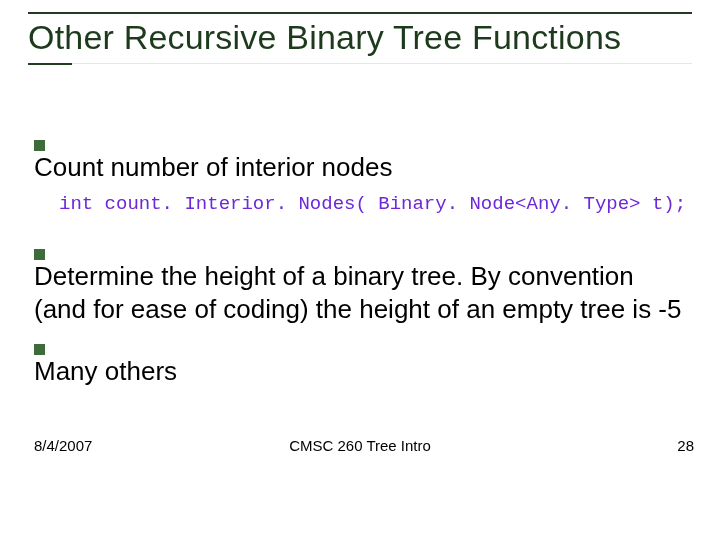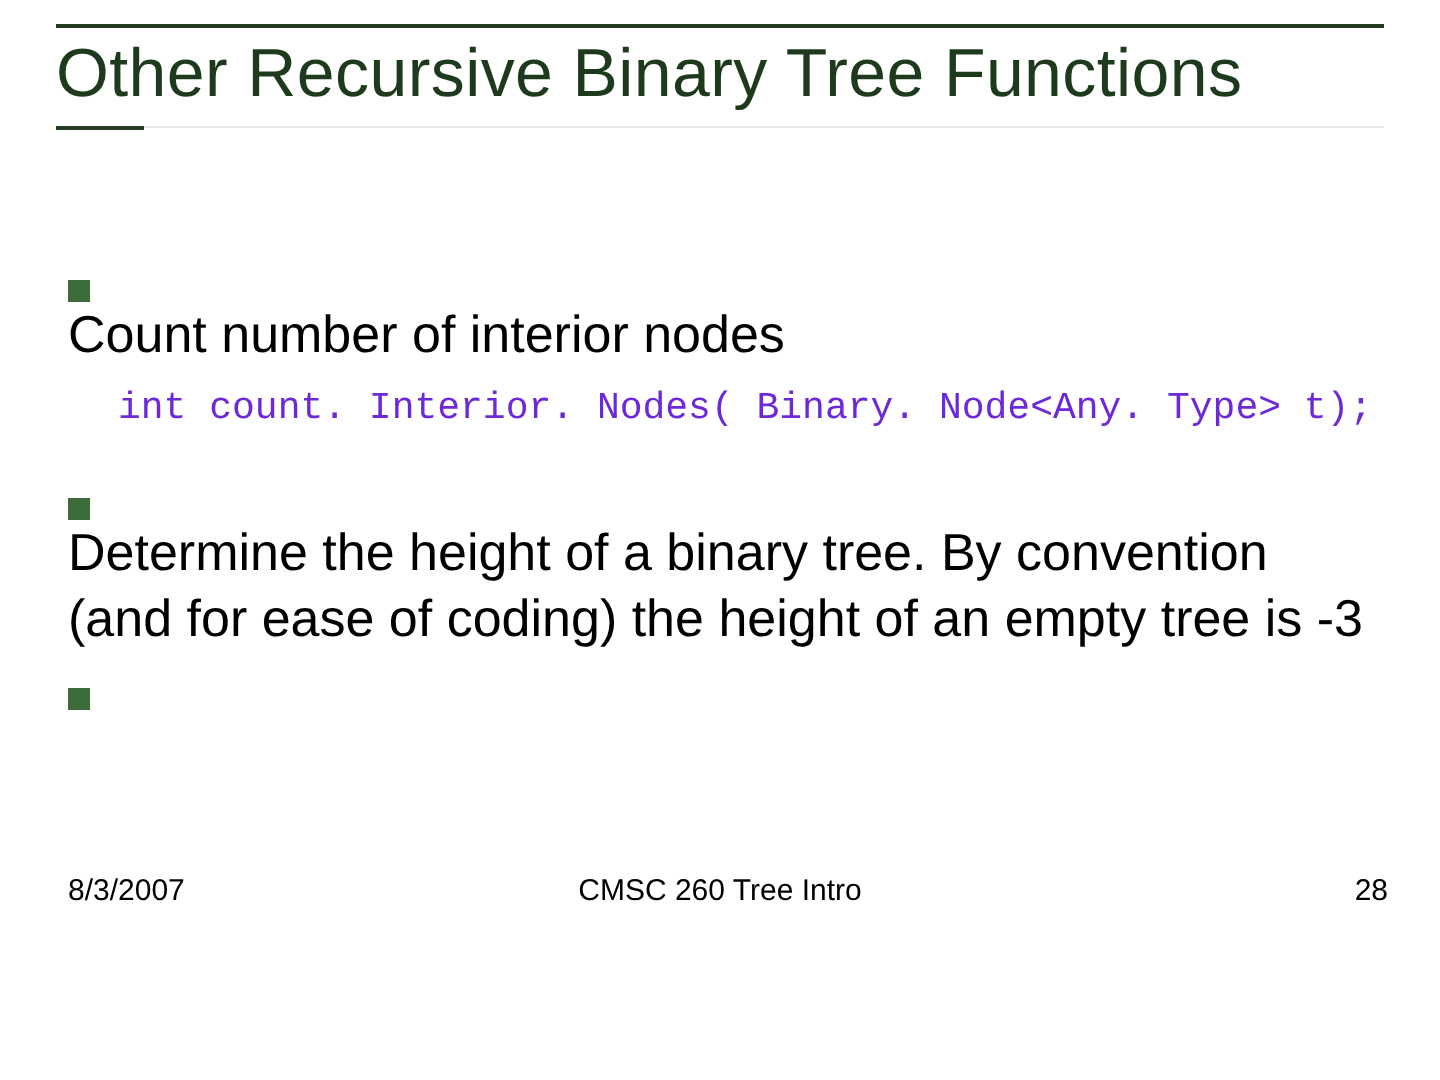--- a/index.html
+++ b/index.html
@@ -133,28 +133,29 @@
   <div class="body">
 
     <div class="item">
       <div class="bullet"></div>
       <div class="item-text">Count number of interior nodes</div>
     </div>
     <div class="code">int count. Interior. Nodes( Binary. Node&lt;Any. Type&gt; t);</div>
 
     <div class="item">
       <div class="bullet"></div>
-      <div class="item-text">Determine the height of a binary tree.  By convention (and for ease of coding) the height of an empty tree is -3</div>
+      <div class="item-text">Determine the height of a binary tree.  By convention (and for ease of coding) the height of an empty tree is -5</div>
     </div>
 
     <div class="item" style="margin-top:6px;">
       <div class="bullet"></div>
+      <div class="item-text">Many others</div>
     </div>
 
   </div>
 
   <div class="footer">
-    <div class="date">8/3/2007</div>
+    <div class="date">8/4/2007</div>
     <div class="course">CMSC 260 Tree Intro</div>
     <div class="pagenum">28</div>
   </div>
 
 </div>
 
 </body></html>

